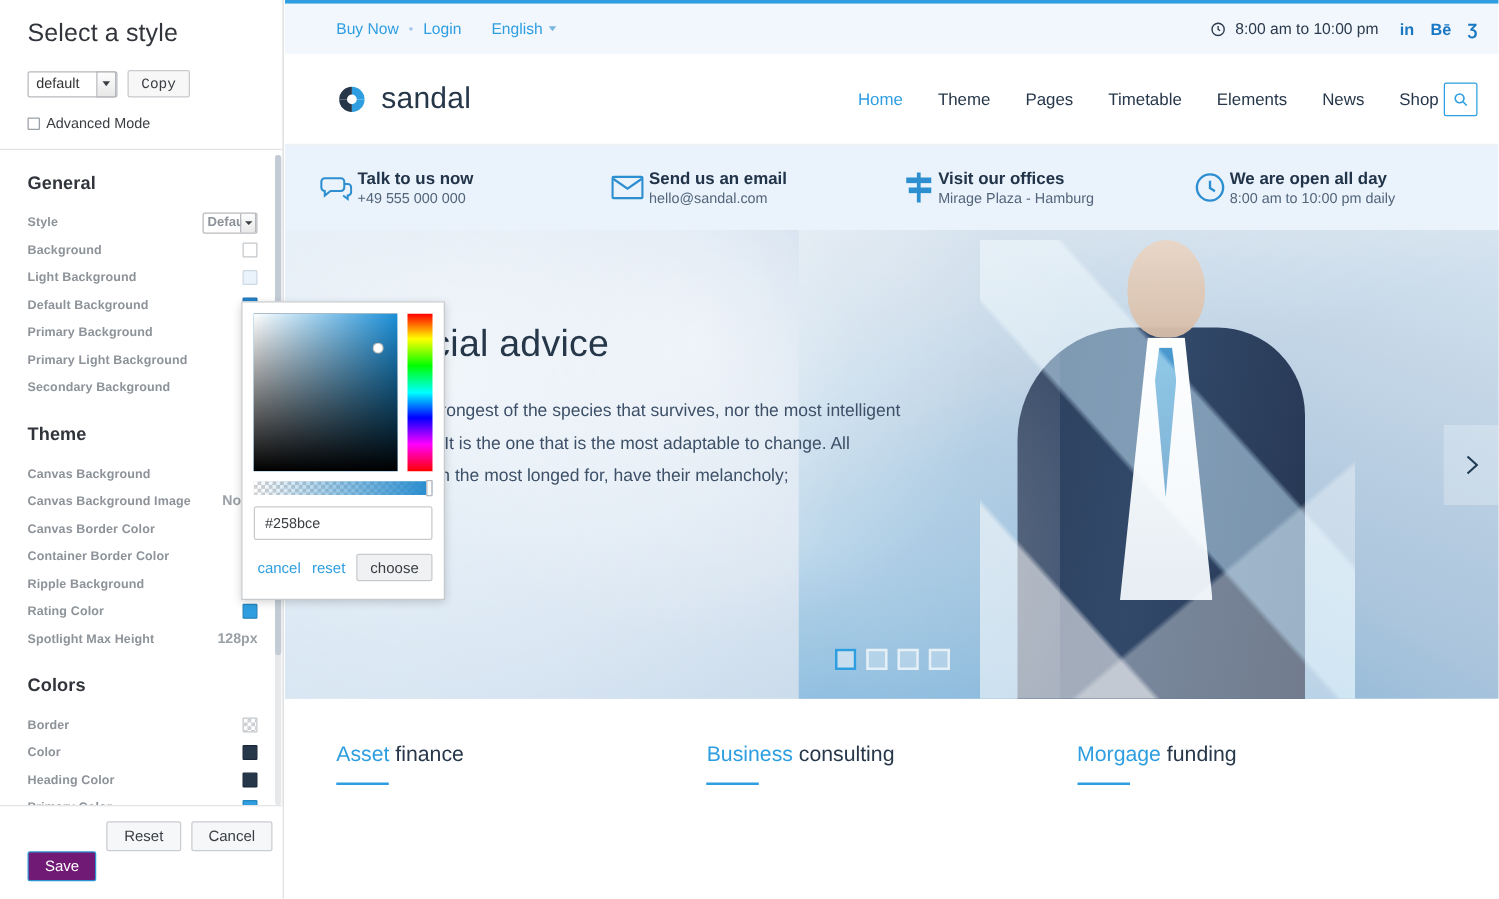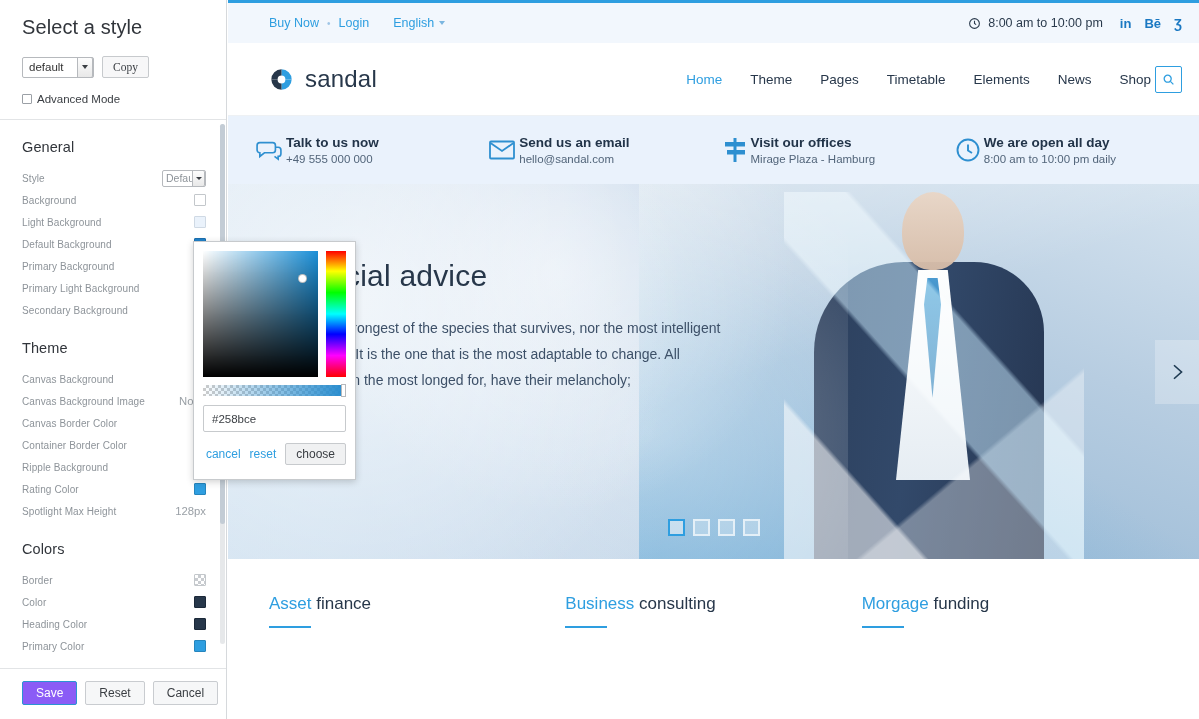--- a/index.html
+++ b/index.html
@@ -36,30 +36,30 @@
     border: 1px solid #b6b9bd; border-radius: 0 2px 2px 0;
     display: flex; align-items: center; justify-content: center;
   }
   .sel-arrow:after {
     content: ""; border-left: 3.5px solid transparent; border-right: 3.5px solid transparent;
     border-top: 4px solid #3b3f44;
   }
   .btn-copy {
     height: 22px; padding: 0 10px; border: 1px solid #c7cacd; background: #f7f7f8;
     border-radius: 2px; font-size: 11.5px; color: #3a3e43; cursor: pointer;
-    font-family: Liberation Serif, serif;
+    font-family: Liberation Mono, monospace;
   }
   .adv-row { display: flex; align-items: center; gap: 5px; }
   .chk {
     width: 10px; height: 10px; border: 1px solid #9ba0a6; background: #fff;
     display: inline-block; border-radius: 1px;
   }
   .adv-label { font-size: 11.5px; color: #3a3e43; }
 
-  .sp-body { flex: 1; overflow: hidden; position: relative; }
+  .sp-body { flex: 1; overflow: hidden; position: relative; font-weight: bold; }
   .sp-scroll { padding: 0 0 6px 0; }
   .sec-title {
     font-size: 14.5px; color: #31353b; padding: 19px 0 12px 22px; letter-spacing: .1px;
   }
   .opt-row {
     display: flex; align-items: center; justify-content: space-between;
     padding: 0 20px 0 22px; height: 22px; margin-bottom: 0;
   }
   .opt-label { font-size: 10px; color: #8d9399; letter-spacing: .1px; white-space: nowrap; }
   .opt-val { font-size: 11.3px; color: #9aa0a6; }
@@ -87,21 +87,21 @@
   .sel-small .sel-arrow:after { border-left-width: 3px; border-right-width: 3px; border-top-width: 3.5px; }
 
   .sp-footer {
     border-top: 1px solid #e2e4e6; padding: 12px 18px 14px 22px;
     display: flex; gap: 8px; background: #fff;
   }
   .btn {
     height: 24px; padding: 0 13px; border-radius: 2px; font-size: 12px;
     cursor: pointer; font-family: inherit; border: 1px solid transparent;
   }
-  .btn-save { background: #8b5cf6; color: #fff; border-color: #2b94d2; }
+  .btn-save { background: #701a75; color: #fff; border-color: #2b94d2; margin-top: 24px; }
   .btn-plain { background: #f6f7f8; color: #3a3e43; border-color: #c9ccd0; }
 
   .sp-scrollbar {
     position: absolute; right: 1px; top: 4px; width: 5px; height: 520px;
     background: #e6e8ea; border-radius: 3px;
   }
   .sp-scrollbar i {
     position: absolute; left: 0; top: 0; width: 5px; height: 400px;
     background: #c3ccd5; border-radius: 3px; display: block;
   }

